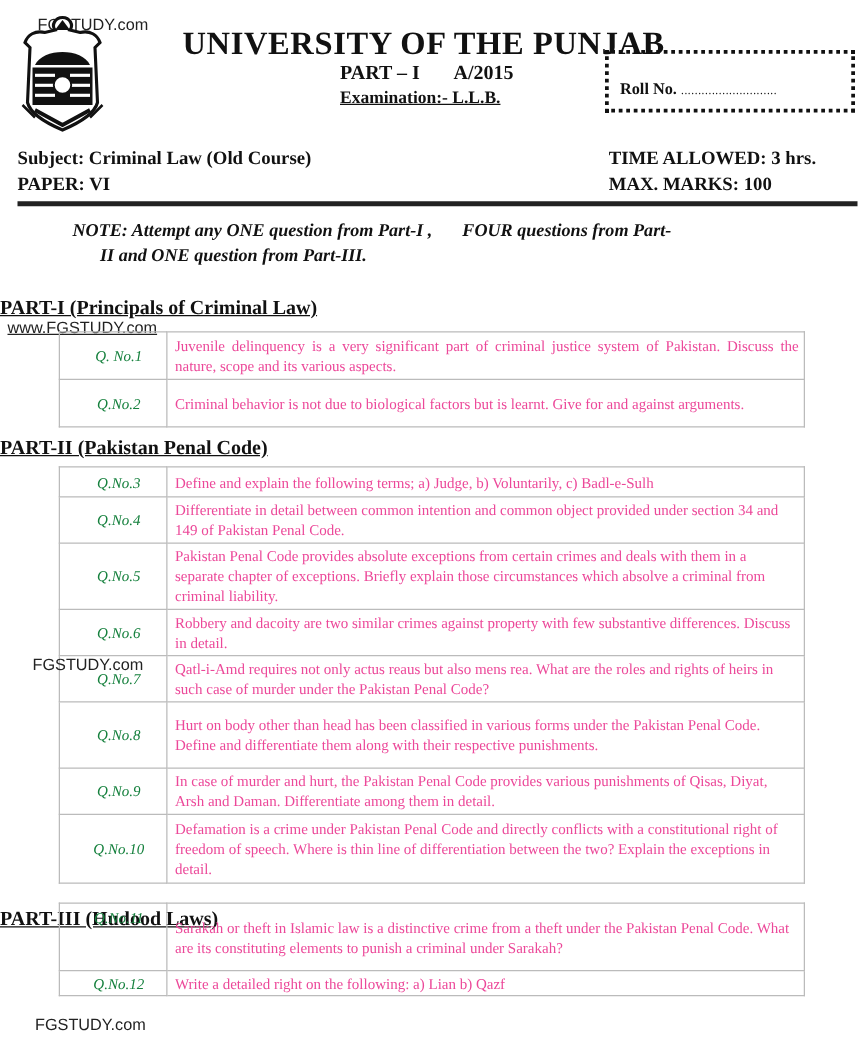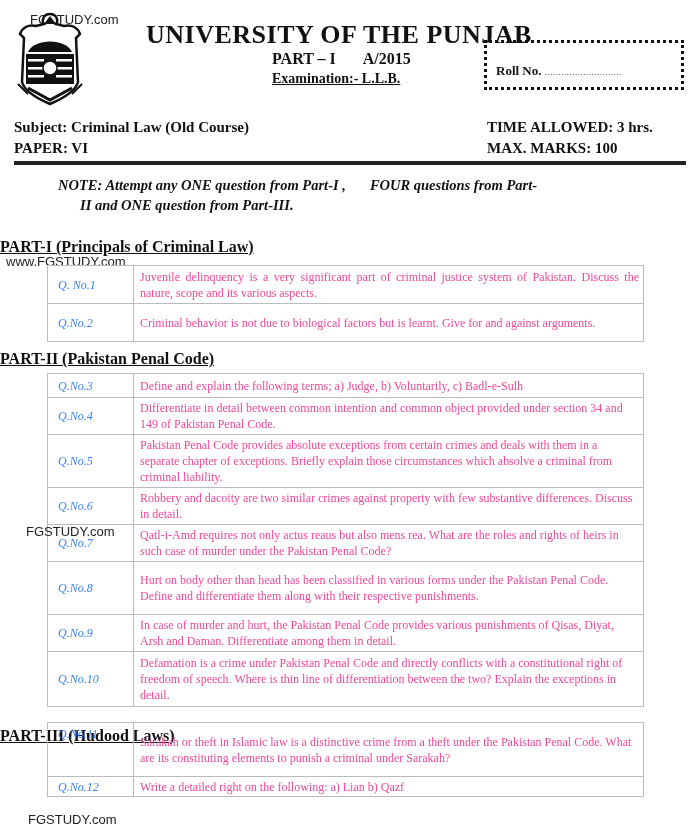--- a/index.html
+++ b/index.html
@@ -26,21 +26,21 @@
   .rule { left:14px; top:161px; width:672px; height:4px; background:#222; }
 
   .note { left:58px; top:175px; font-style:italic; font-weight:bold; font-size:14.5px; line-height:20px; width:640px; }
   .note .gap { display:inline-block; width:24px; }
   .note .l2 { padding-left:22px; display:block; }
 
   .sect { position:absolute; left:0; width:561px; text-align:left; font-weight:bold; font-size:16px; text-decoration:underline; }
 
   .qtable { position:absolute; left:47px; width:597px; border-collapse:collapse; }
   .qtable td { border:1px solid #bbb; vertical-align:middle; font-size:12px; line-height:16px; color:#ec4899; }
-  .qtable td.qn { width:74px; font-style:italic; color:#3b82f6; padding-left:10px; font-size:12px; }
+  .qtable td.qn { width:74px; font-style:italic; color:#15803d; padding-left:10px; font-size:12px;text-align:center; }
   .qtable td.qt { padding:1px 4px 1px 6px; }
   .justify { text-align:justify; text-align-last:left; }
 </style>
 </head>
 <body>
 
 <div class="wm" style="left:30px;top:12px;">FGSTUDY.com</div>
 
 <svg class="crest" viewBox="0 0 72 96">
   <path d="M36 2 C30 2 27 8 30 12 L22 14 C14 12 8 16 6 22 L10 26 L8 70 C10 78 22 86 36 92 C50 86 62 78 64 70 L62 26 L66 22 C64 16 58 12 50 14 L42 12 C45 8 42 2 36 2 Z" fill="#fff" stroke="#111" stroke-width="2.5"></path>
@@ -76,21 +76,21 @@
 <div class="abs time">TIME ALLOWED: 3 hrs.</div>
 <div class="abs marks">MAX. MARKS: 100</div>
 <div class="abs rule"></div>
 
 <div class="abs note">
   <span>NOTE: Attempt any ONE question from Part-I ,</span><span class="gap"></span><span>FOUR questions from Part-</span>
   <span class="l2">II and ONE question  from Part-III.</span>
 </div>
 
 <div class="sect" style="top:238px;">PART-I (Principals of Criminal Law)</div>
-<div class="wm" style="left:6px;top:254px;">www.FGSTUDY.com</div>
+<div class="wm" style="left:6px;top:254px;text-decoration:underline;">www.FGSTUDY.com</div>
 <table class="qtable" style="top:265px;">
   <tbody>
       <tr style="height:38px;">
     <td class="qn">Q. No.1</td>
     <td class="qt justify">Juvenile delinquency is a very significant part of criminal justice system of Pakistan. Discuss the nature, scope and its various aspects.</td>
   </tr>
   <tr style="height:38px;">
     <td class="qn">Q.No.2</td>
     <td class="qt justify">Criminal behavior is not due to biological factors but is learnt. Give for and against arguments.</td>
   </tr>

